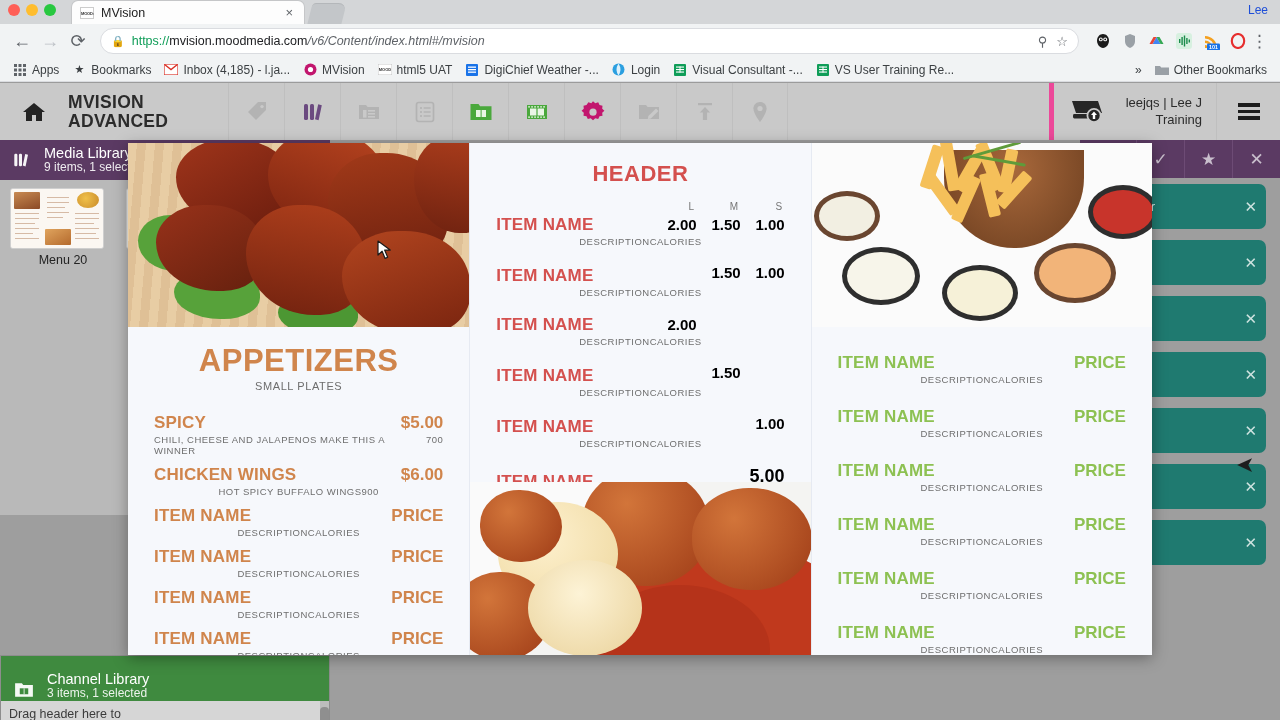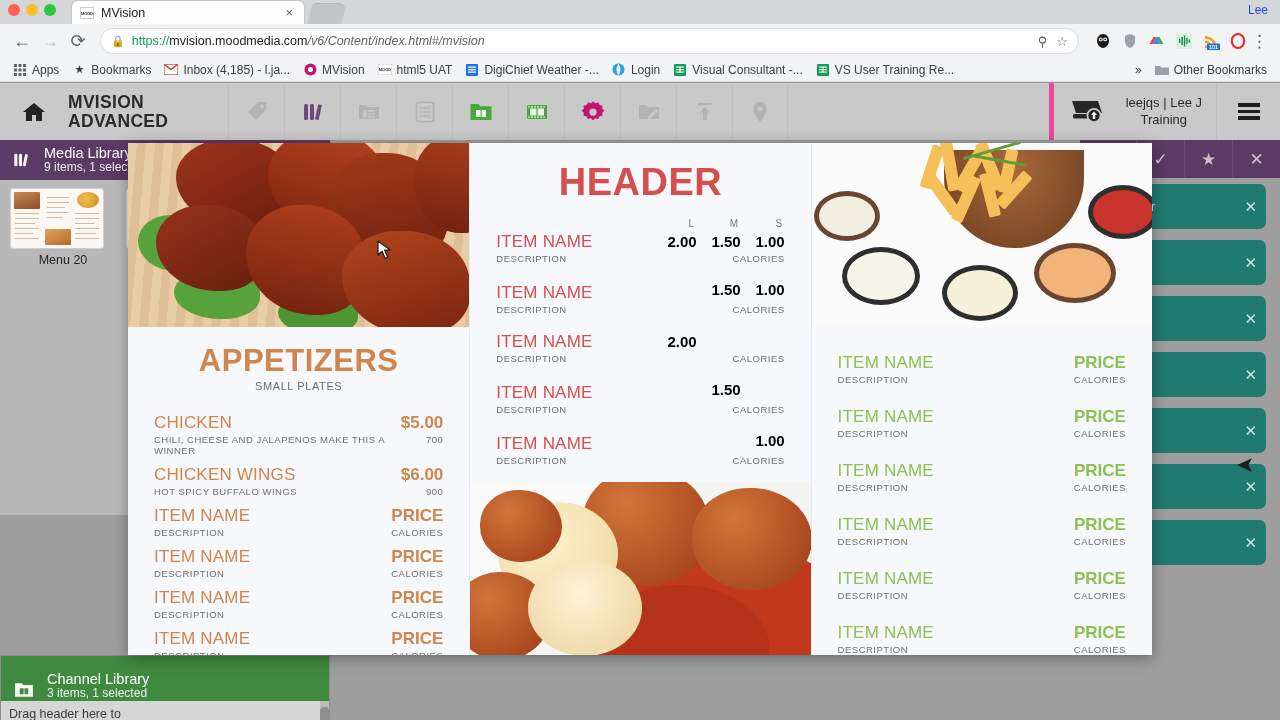--- a/index.html
+++ b/index.html
@@ -175,39 +175,39 @@
   .ph-mac .sauce { position:absolute; border-radius:50%; background:#c0391d; }
   .ph-mac .bite { position:absolute; border-radius:48% 52% 50% 50%;
                   background: radial-gradient(circle at 35% 30%, #d2753a 0%, #a8461d 80%); }
   .ph-mac .noodle { position:absolute; border-radius:50%; background:#f2ddb0; }
   .ph-mac .plate { position:absolute; background:#fafafa; border-radius:50%; }
 
   .pbody { padding: 16px 26px 10px 26px; }
   .m-title { text-align: center; font-family: "Liberation Sans Narrow","Liberation Sans",sans-serif;
              font-weight: bold; letter-spacing: .5px; }
   .m-title.orange { color: #d0854c; font-size: 31px; }
-  .m-title.red { color: #d4504e; font-size: 38px; }
+  .m-title.red { color: #d4504e; font-size: 22px; }
   .m-sub { text-align: center; font-size: 11px; color: #6d6d6d; letter-spacing: .6px;
            margin-top: 1px; font-family: "Liberation Sans Narrow","Liberation Sans",sans-serif; }
 
   .sizehdr { display:flex; justify-content:flex-end; gap: 0; font-size: 10px; color:#767676;
              letter-spacing:.5px; margin-top: 14px; padding-right: 2px; }
   .sizehdr span { width: 44px; text-align: right; }
 
   .m-item { margin-top: 9px; }
   .m-row { display: flex; align-items: baseline; justify-content: space-between; }
-  .m-name { font-family: "Liberation Sans Narrow","Liberation Sans",sans-serif; font-weight: normal;
+  .m-name { font-family: "Liberation Sans Narrow","Liberation Sans",sans-serif; font-weight: bold;
             font-size: 17px; letter-spacing: .2px; }
   .m-price { font-family: "Liberation Sans Narrow","Liberation Sans",sans-serif; font-weight: bold;
              font-size: 17px; }
   .m-desc { font-size: 9.5px; color: #6e6e6e; letter-spacing: .5px;
             font-family: "Liberation Sans Narrow","Liberation Sans",sans-serif; }
   .m-cal  { font-size: 9.5px; color: #6e6e6e; letter-spacing: .5px;
             font-family: "Liberation Sans Narrow","Liberation Sans",sans-serif; }
-  .m-descrow { display:flex; justify-content: space-between; align-items: baseline; margin-top: 1px; }
+  .m-descrow { display:flex; justify-content: center; align-items: baseline; margin-top: 1px; }
   .c-orange .m-name, .c-orange .m-price { color: #d0854c; }
   .c-red .m-name, .c-red .m-price { color: #d4504e; }
   .c-green .m-name, .c-green .m-price { color: #8dc152; }
 
   .prices { display:flex; justify-content:flex-end; }
   .prices b { width: 44px; text-align: right; font-weight: bold; font-size: 15px;
               font-family: "Liberation Sans Narrow","Liberation Sans",sans-serif; }
   .prices b.big { font-size: 18px; }
 
   
@@ -523,21 +523,21 @@
       <span>
         <svg width="38" height="30" viewBox="0 0 38 30">
             <path d="M4 6h26l4 12H8z" fill="#262626"></path>
             <rect x="5" y="19" width="26" height="4.5" rx="1.4" fill="#262626"></rect>
             <circle cx="26" cy="20.5" r="6.6" fill="#262626" stroke="#c9c9c9" stroke-width="1.8"></circle>
             <path d="M26 16.6l3 3.4h-1.8v4h-2.4v-4H23z" fill="#fff"></path>
           </svg>
       </span>
       <span class="ah-user-txt">
         <span style="display:block">leejqs  |  Lee J</span>
-        <span style="display:block;text-align:center">Training</span>
+        <span style="display:block;text-align:right">Training</span>
       </span>
     </div>
     <div class="ah-burger">
       <span class="burger">
           <i></i>
           <i></i>
           <i></i>
         </span>
     </div>
   </div>
@@ -685,21 +685,21 @@
         <span class="wing" style="left:214px;top:88px;width:128px;height:104px;background:linear-gradient(160deg,#b2451f,#79240f);"></span>
         <span class="wing" style="left:286px;top:-6px;width:80px;height:96px;background:linear-gradient(190deg,#ac3d1c,#6f2210);"></span>
       </div>
       <div class="pbody">
         <div class="m-title orange">APPETIZERS</div>
         <div class="m-sub">SMALL PLATES</div>
         <div style="height:12px"></div>
 
         <div class="m-item">
           <div class="m-row">
-            <span class="m-name">CHICKEN</span>
+            <span class="m-name">SPICY</span>
             <span class="m-price">$5.00</span>
           </div>
           <div class="m-descrow">
             <span class="m-desc">CHILI, CHEESE AND JALAPENOS MAKE THIS A WINNER</span>
             <span class="m-cal">700</span>
           </div>
         </div>
         <div class="m-item">
           <div class="m-row">
             <span class="m-name">CHICKEN WINGS</span>

